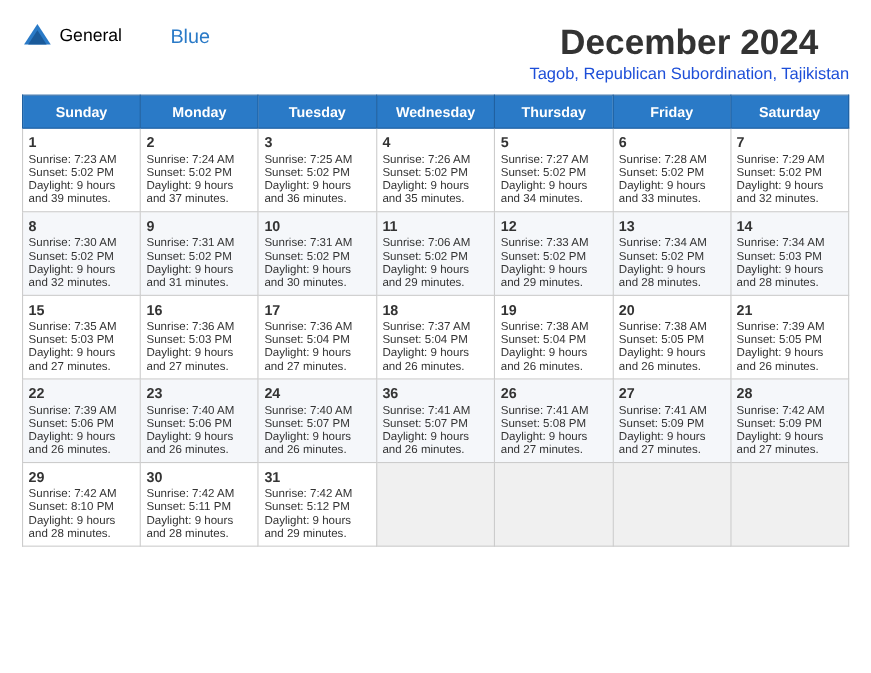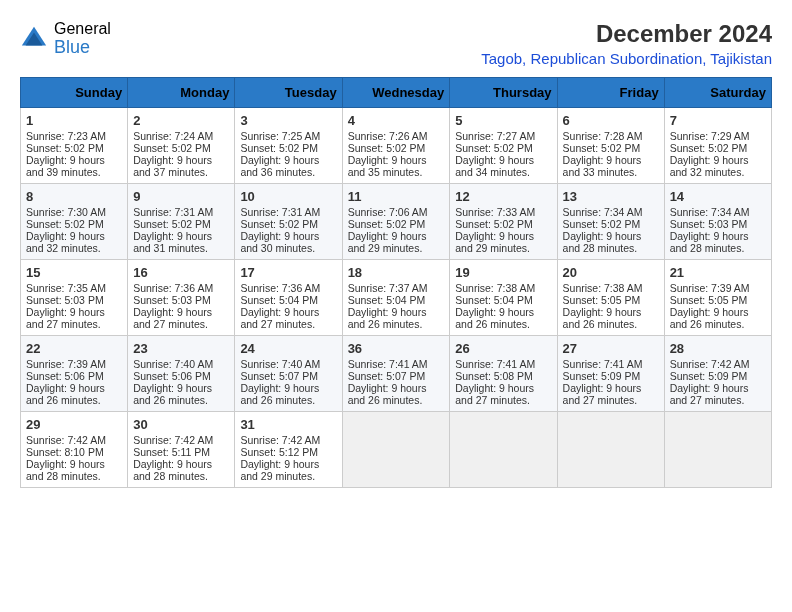--- a/index.html
+++ b/index.html
@@ -16,57 +16,58 @@
       align-items: flex-start;
       margin-bottom: 10px;
     }
     .logo {
       display: flex;
       align-items: center;
       gap: 6px;
     }
     .logo-text {
       display: flex;
-      flex-direction: column;
       line-height: 1.1;
+      gap: 44px;
     }
     .logo-text .blue {
       font-size: 18px;
       font-weight: normal;
       color: #2a7ac7;
     }
     .logo-icon {
       width: 28px;
       height: 28px;
     }
     .title-block {
       text-align: right;
     }
     .month-title {
-      font-size: 24px;
+      font-size: 32px;
       font-weight: bold;
       color: #333;
+      text-align: center;
     }
     .location {
       font-size: 15px;
       color: #1d4ed8;
       margin-top: 2px;
     }
     .calendar {
       width: 100%;
       border-collapse: collapse;
       border: 1px solid #ccc;
     }
     .calendar th {
       background: #2a7ac7;
-      color: #000000;
+      color: #ffffff;
       padding: 7px 5px;
       font-size: 13px;
       font-weight: bold;
-      text-align: right;
+      text-align: center;
       border: 1px solid #2060a0;
     }
     .calendar td {
       vertical-align: top;
       padding: 5px 5px;
       font-size: 10.5px;
       color: #333;
       border: 1px solid #ccc;
       background: #fff;
       width: 108px;

